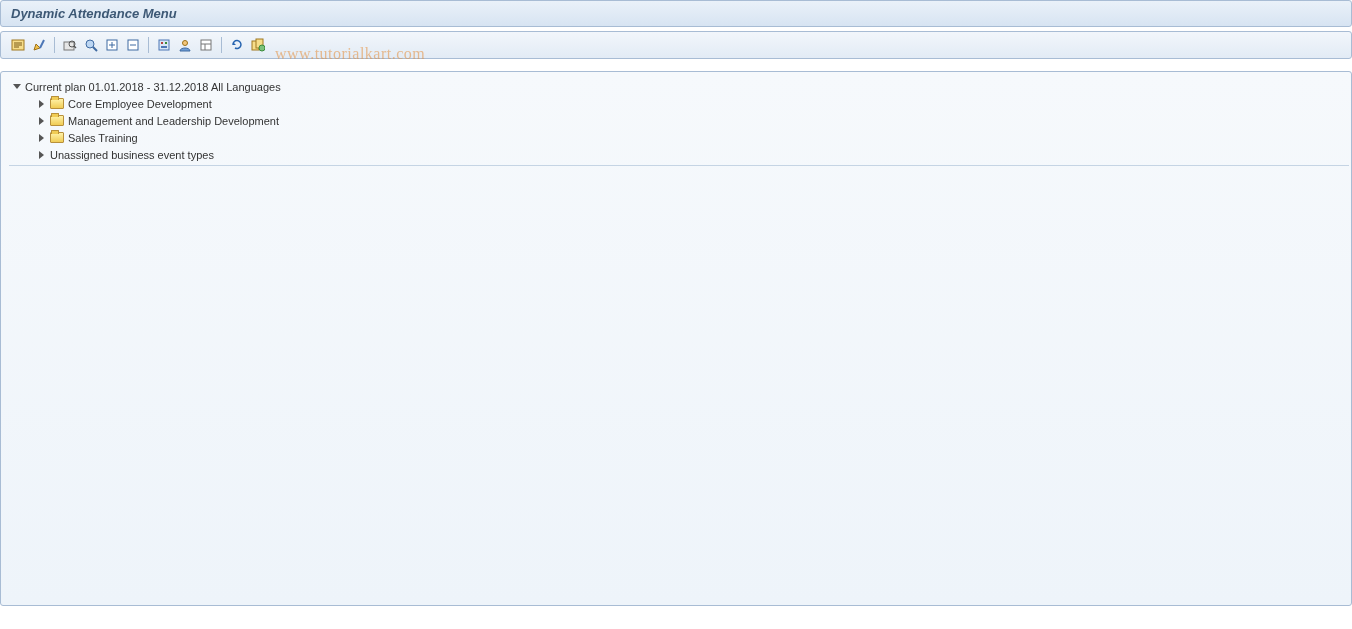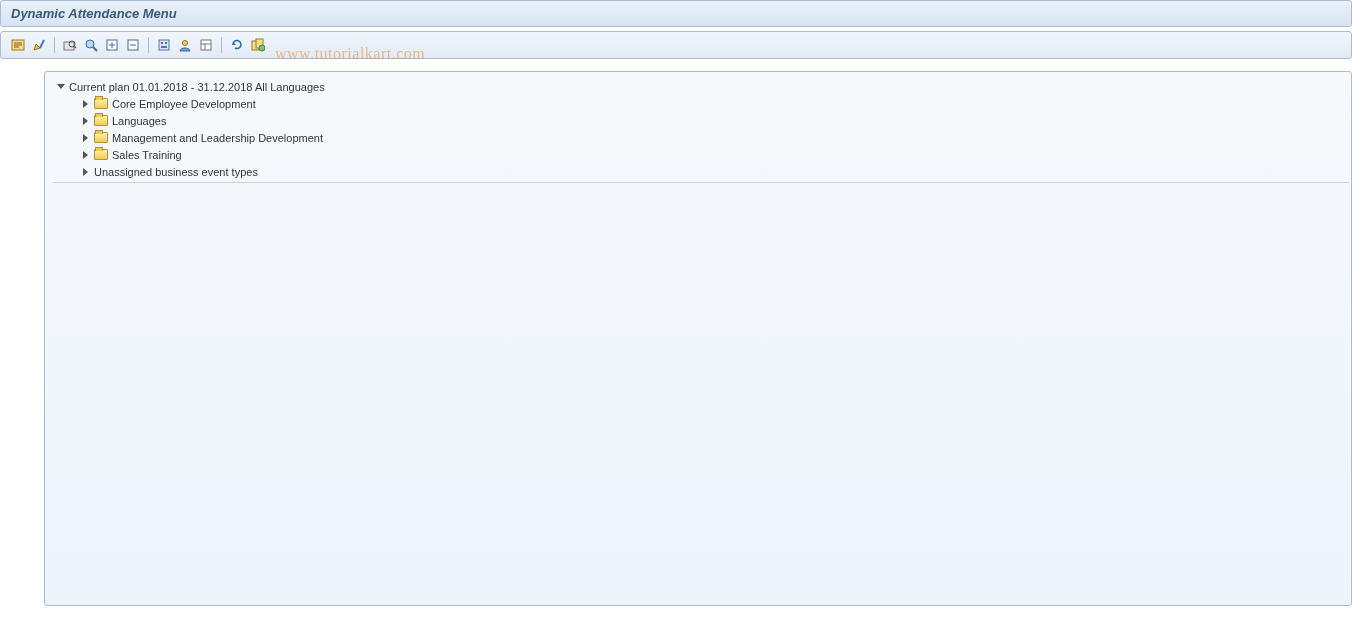--- a/index.html
+++ b/index.html
@@ -64,21 +64,20 @@
       pointer-events: none;
       user-select: none;
     }
     .tree-panel {
       border: 1px solid #a8bcd4;
       border-radius: 3px;
       background: linear-gradient(#f6f9fc, #eef4fa);
       height: 535px;
       padding: 4px 2px;
       overflow: auto;
-      margin-left: 44px;
     }
     .tree-root {
       padding: 2px 0 2px 6px;
     }
     .tree-row {
       display: flex;
       align-items: center;
       gap: 4px;
       height: 17px;
       padding-left: 4px;
@@ -226,25 +225,20 @@
       </div>
       <div class="tree-children">
         <div class="tree-row child-row">
           <span class="caret right"></span>
           <span class="folder-icon"></span>
           <span class="node-label">Core Employee Development</span>
         </div>
         <div class="tree-row child-row">
           <span class="caret right"></span>
           <span class="folder-icon"></span>
-          <span class="node-label">Languages</span>
-        </div>
-        <div class="tree-row child-row">
-          <span class="caret right"></span>
-          <span class="folder-icon"></span>
           <span class="node-label">Management and Leadership Development</span>
         </div>
         <div class="tree-row child-row">
           <span class="caret right"></span>
           <span class="folder-icon"></span>
           <span class="node-label">Sales Training</span>
         </div>
         <div class="tree-row child-row">
           <span class="caret right"></span>
           <span class="node-label">Unassigned business event types</span>

